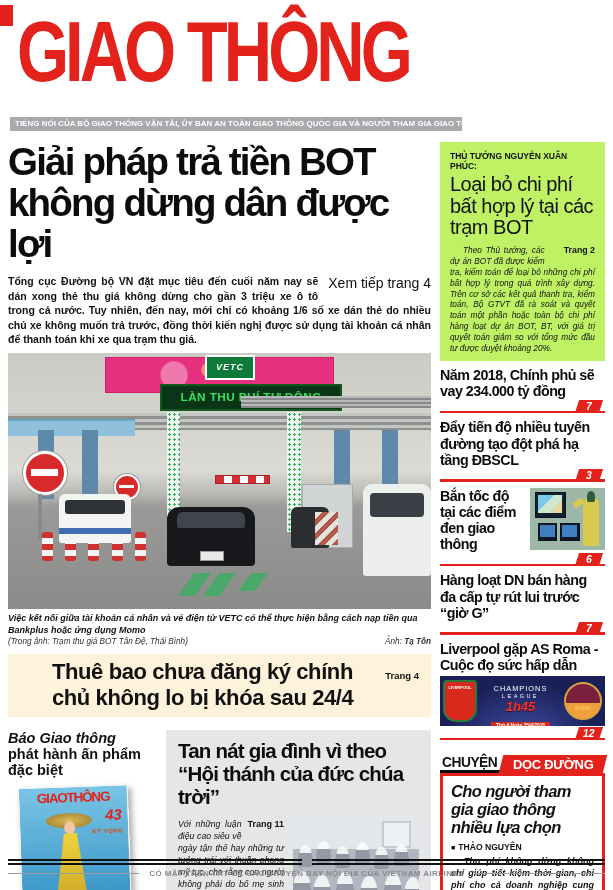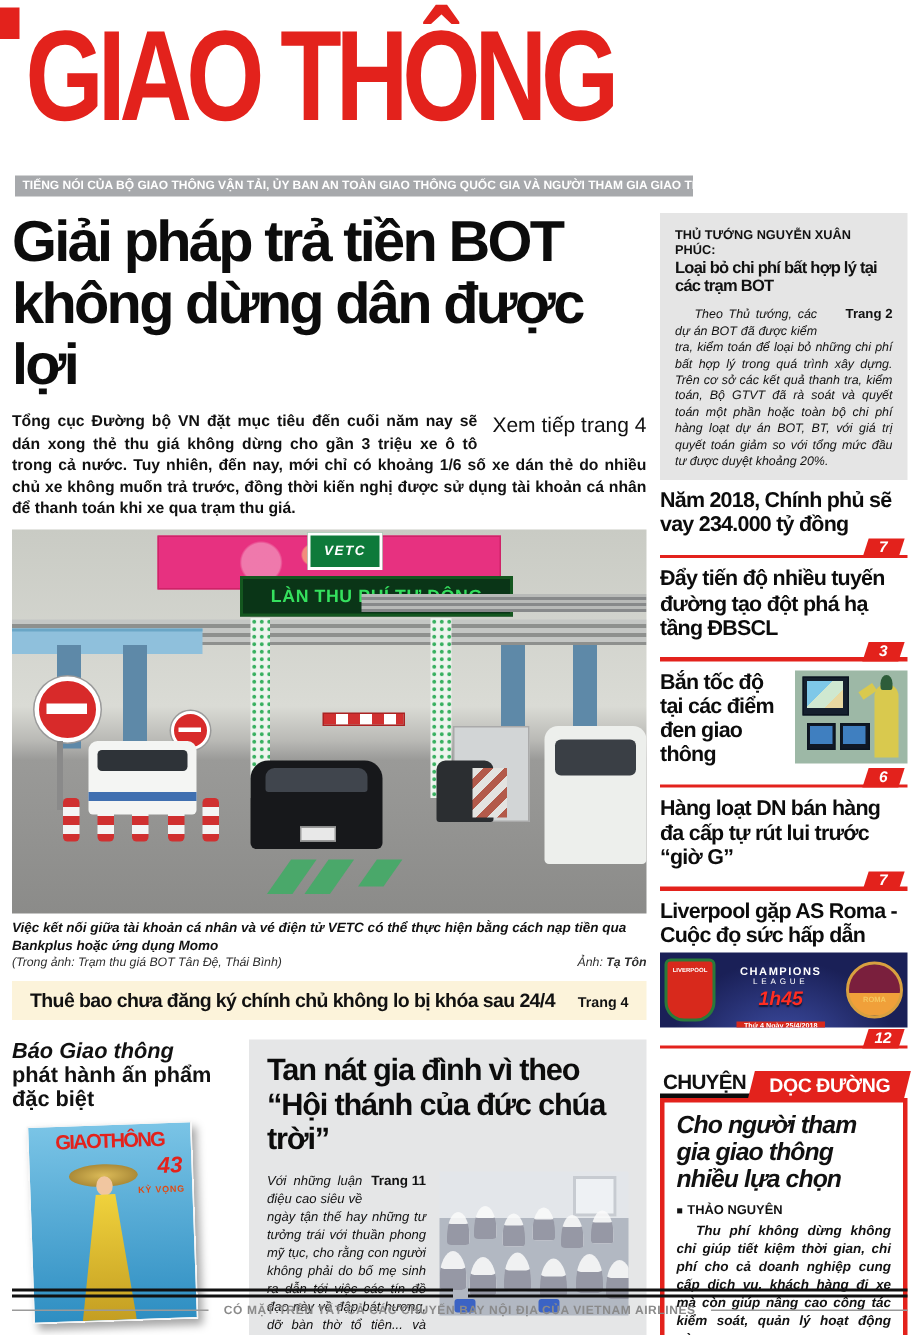--- a/index.html
+++ b/index.html
@@ -62,21 +62,21 @@
   .suv-dark { left:67%; top:60%; width:9%; height:16%; background:#2b2e31; border-radius:6px 6px 2px 2px; }
   .suv-white { left:84%; top:51%; width:16%; height:36%; background:#edefec; border-radius:9px 9px 3px 3px; }
   .suv-white::before { content:""; position:absolute; left:10%; top:10%; width:80%; height:26%; background:#3a3f45; border-radius:4px; }
   .concrete { left:72.5%; top:62%; width:5.5%; height:13%; background:repeating-linear-gradient(135deg,#e3e3e0 0 5px,#b35a4a 5px 10px); }
   .lane-mark { top:86%; width:4%; height:9%; background:#4aa86a; transform:skewX(-35deg); }
 
   .caption1 { font-size:9px; font-weight:700; font-style:italic; margin-top:4px; line-height:1.25; }
   .caption2 { display:flex; justify-content:space-between; font-size:8.2px; font-style:italic; color:#2e2e2e; margin-top:1px; }
 
   .strip { margin-top:8px; background:#fcf3da; padding:5px 12px 6px; display:flex; align-items:baseline; }
-  .strip-title { flex:1; font-size:13px; font-weight:800; letter-spacing:-0.4px; }
+  .strip-title { flex:1; font-size:22px; font-weight:800; letter-spacing:-0.4px;margin-left:32px; }
   .strip-page { font-size:9.5px; font-weight:800; }
 
   
   .bottomrow { display:flex; gap:12px; margin-top:13px; }
   .promo { width:146px; position:relative; }
   .promo-t1 { font-style:italic; font-weight:700; font-size:14.5px; }
   .promo-t2 { font-weight:800; font-size:14.5px; line-height:1.15; }
   .cover { margin:7px 0 0 12px; width:110px; height:132px; position:relative; background:linear-gradient(180deg,#7ac4e6,#2e8ec2); transform:rotate(-2deg); box-shadow:3px 4px 6px rgba(0,0,0,.35); border:1px solid #f4f4f4; }
   .cover-logo { color:#e3221c; font-weight:900; font-size:13.5px; text-align:center; letter-spacing:-1.2px; margin-top:3px; }
   .cover-num { position:absolute; right:6px; top:20px; color:#e3221c; font-style:italic; font-weight:900; font-size:15px; }
@@ -90,23 +90,23 @@
   .fam-row { display:flex; gap:9px; margin-top:9px; }
   .fam-body { width:106px; font-size:8.7px; font-style:italic; font-weight:500; text-align:justify; line-height:1.38; }
   .fam-page { float:right; font-weight:800; font-style:normal; font-size:9px; margin-left:6px; }
   .fam-photo-wrap { flex:1; min-width:0; }
   .fam-photo { height:96px; position:relative; overflow:hidden; background:linear-gradient(180deg,#e3e6ea 0 32%,#b2b8c2 32% 100%); }
   .fam-photo::before { content:""; position:absolute; right:6%; top:4%; width:20%; height:24%; border:2px solid #c7cbd1; background:#eef1f4; }
   .veil { position:absolute; width:15px; height:22px; background:rgba(250,250,250,.85); border-radius:50% 50% 18% 18%/72% 72% 10% 10%; box-shadow:inset 0 -14px 0 rgba(40,45,70,.45); }
   .chair { position:absolute; width:14px; height:9px; background:#3b63c4; border-radius:2px; }
 
   
-  .pmbox { background:#e5e5e5; padding:9px 10px 7px; }
+  .pmbox { background:#bef264; padding:9px 10px 7px; }
   .pm-kicker { font-size:8.5px; font-weight:800; }
-  .pm-title { font-size:11px; font-weight:700; line-height:1.08; letter-spacing:-0.5px; margin:3px 0 6px; }
+  .pm-title { font-size:20px; font-weight:400; line-height:1.08; letter-spacing:-0.5px; margin:3px 0 6px; }
   .pm-body { font-size:8.3px; font-style:italic; text-align:justify; line-height:1.32; text-indent:13px; }
   .pm-page { float:right; font-weight:800; font-style:normal; font-size:8.8px; margin-left:6px; }
 
   .sitem { margin-top:6px; }
   .sitem-title { font-size:14.3px; font-weight:900; line-height:1.13; letter-spacing:-0.5px; color:#0c0c0c; }
   .rule { position:relative; height:13px; margin-top:1px; }
   .rule-line { position:absolute; left:0; right:0; bottom:0; height:2.5px; background:#e3221c; }
   .flag { position:absolute; right:4px; bottom:0; width:24px; height:13px; background:#e3221c; transform:skewX(-18deg); display:flex; align-items:center; justify-content:center; }
   .flag span { transform:skewX(18deg); color:#fff; font-weight:800; font-style:italic; font-size:10.3px; }
 
@@ -117,21 +117,21 @@
   .scr-big::after { content:""; position:absolute; left:10%; top:12%; width:80%; height:72%; background:linear-gradient(135deg,#7ec8e8 0 40%,#cfe8d0 40% 70%,#e8d8a0 70% 100%); }
   .scr-small { position:absolute; background:#101826; border:1px solid #0b1420; }
   .scr-small::after { content:""; position:absolute; left:8%; top:10%; width:84%; height:70%; background:#3f7fc0; }
   .officer { position:absolute; right:8%; top:14%; width:22%; height:80%; background:#d9c94e; border-radius:8px 8px 0 0; }
   .officer::before { content:""; position:absolute; left:26%; top:-12%; width:48%; height:22%; background:#2e5d3a; border-radius:50% 50% 20% 20%; }
   .officer::after { content:""; position:absolute; left:-58%; top:6%; width:66%; height:12%; background:#d9c94e; transform:rotate(-34deg); }
 
   .clbanner { margin-top:3px; height:50px; position:relative; background:radial-gradient(ellipse at 50% 130%, #4050a8 0%, #1a2057 65%); display:flex; align-items:center; padding:0 3px; overflow:hidden; }
   .crest-lfc { width:34px; height:42px; background:#d8291c; border:2px solid #2a7a3a; border-radius:4px 4px 13px 13px; color:#fff; font-size:4px; font-weight:800; text-align:center; padding-top:3px; flex:none; }
   .cl-center { flex:1; text-align:center; color:#fff; min-width:0; }
-  .cl-l1 { font-size:7.4px; font-weight:700; letter-spacing:1px;margin-top:12px; }
+  .cl-l1 { font-size:7.4px; font-weight:400; letter-spacing:1px;margin-top:12px; }
   .cl-l2 { font-size:5.4px; letter-spacing:2.5px; }
   .cl-time { color:#ff2d22; font-weight:900; font-style:italic; font-size:13px; line-height:1; margin-top:1px; text-shadow:0 1px 1px rgba(0,0,0,.6); }
   .cl-date { display:inline-block; background:#d8291c; color:#fff; font-size:4.8px; font-weight:700; padding:1px 5px; margin-top:1px; white-space:nowrap; }
   .crest-roma { width:38px; height:38px; border-radius:50%; background:linear-gradient(180deg,#7a1f3d 0 55%,#f0a03a 55% 100%); border:2px solid #d8a040; color:#f6c860; font-size:5px; font-weight:800; text-align:center; line-height:1; padding-top:22px; flex:none; }
 
   .chuyen { margin-top:8px; }
   .ch-header { display:flex; align-items:stretch; height:18px;margin-top:15px; }
   .ch-left { font-size:13.8px; font-weight:900; letter-spacing:-0.5px; border-bottom:3px solid #0c0c0c; padding:0 5px 0 2px; line-height:15px; }
   .ch-right { flex:1; background:#e3221c; transform:skewX(-14deg); margin-left:-1px; display:flex; align-items:center; justify-content:center; }
   .ch-right span { transform:skewX(14deg); color:#fff; font-size:13px; font-weight:900; letter-spacing:-0.3px; white-space:nowrap; }

